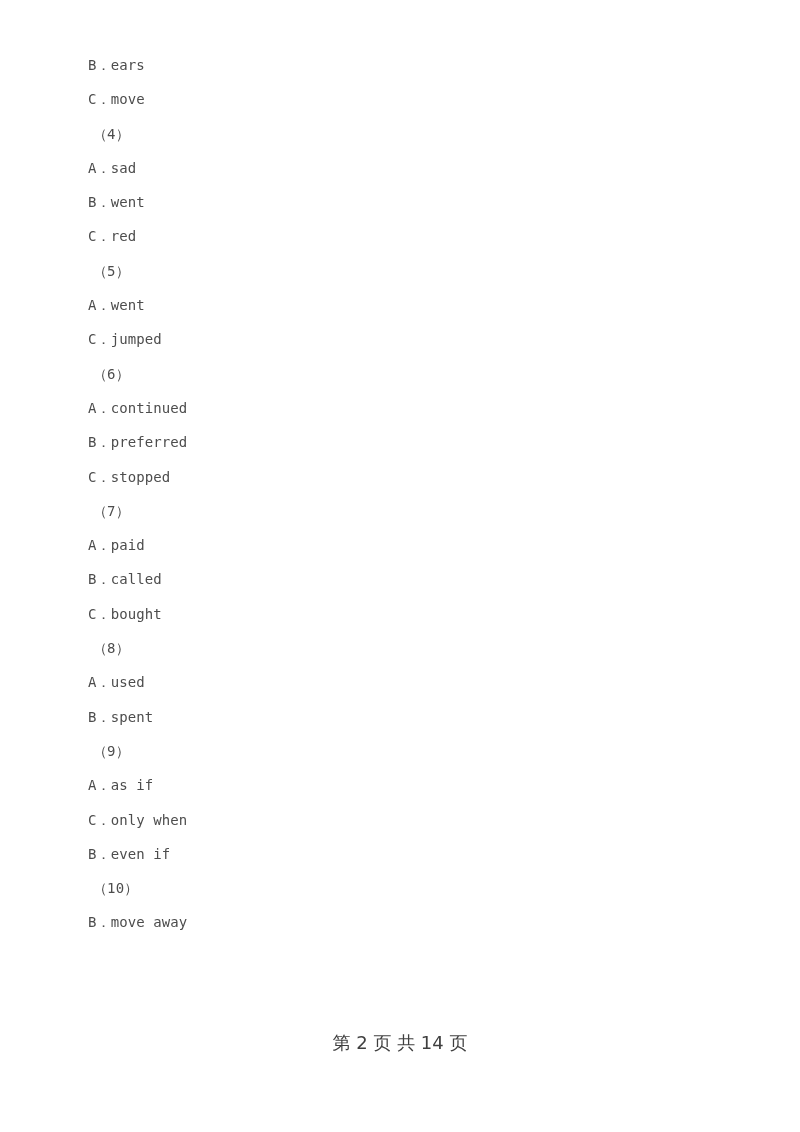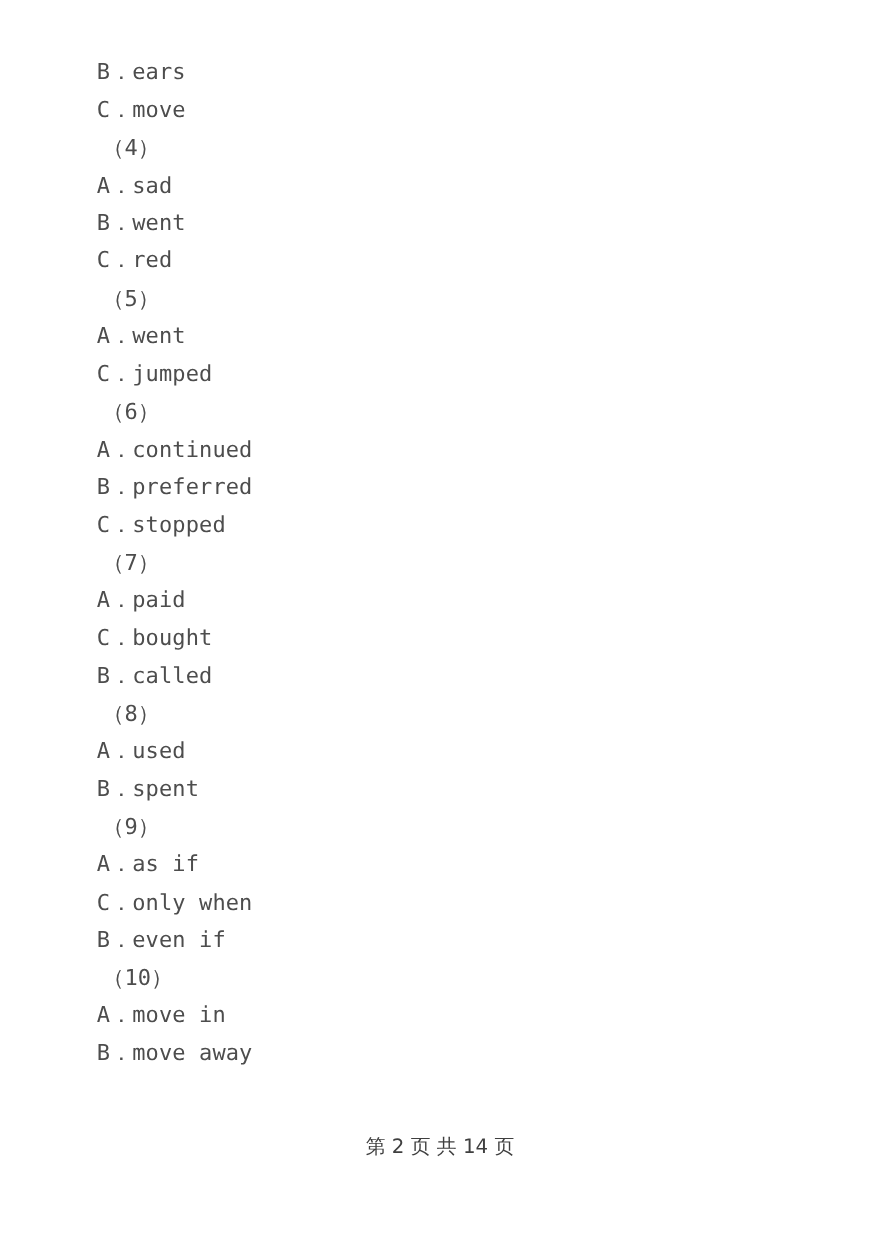--- a/index.html
+++ b/index.html
@@ -28,21 +28,21 @@
   #content {
     position: absolute;
     left: 88px;
     top: 48px;
     width: 660px;
   }
 
   .line {
     height: 34.3px;
     line-height: 34.3px;
-    font-size: 20px;
+    font-size: 14px;
     white-space: pre;
     color: #4d4d4d;
     letter-spacing: 0.1px;
   }
 
   .line.option {
     padding-left: 0px;
   }
 
   .line.qnum {
@@ -76,29 +76,28 @@
       <div class="line option">C．red</div>
       <div class="line qnum">（5）</div>
       <div class="line option">A．went</div>
       <div class="line option">C．jumped</div>
       <div class="line qnum">（6）</div>
       <div class="line option">A．continued</div>
       <div class="line option">B．preferred</div>
       <div class="line option">C．stopped</div>
       <div class="line qnum">（7）</div>
       <div class="line option">A．paid</div>
+      <div class="line option">B．called</div>
       <div class="line option">C．bought</div>
-      <div class="line option">B．called</div>
       <div class="line qnum">（8）</div>
       <div class="line option">A．used</div>
       <div class="line option">B．spent</div>
       <div class="line qnum">（9）</div>
       <div class="line option">A．as if</div>
       <div class="line option">C．only when</div>
       <div class="line option">B．even if</div>
       <div class="line qnum">（10）</div>
-      <div class="line option">A．move in</div>
       <div class="line option">B．move away</div>
     </div>
 
   <div id="footer">第 2 页 共 14 页</div>
 
 </div>
 
 </body></html>

